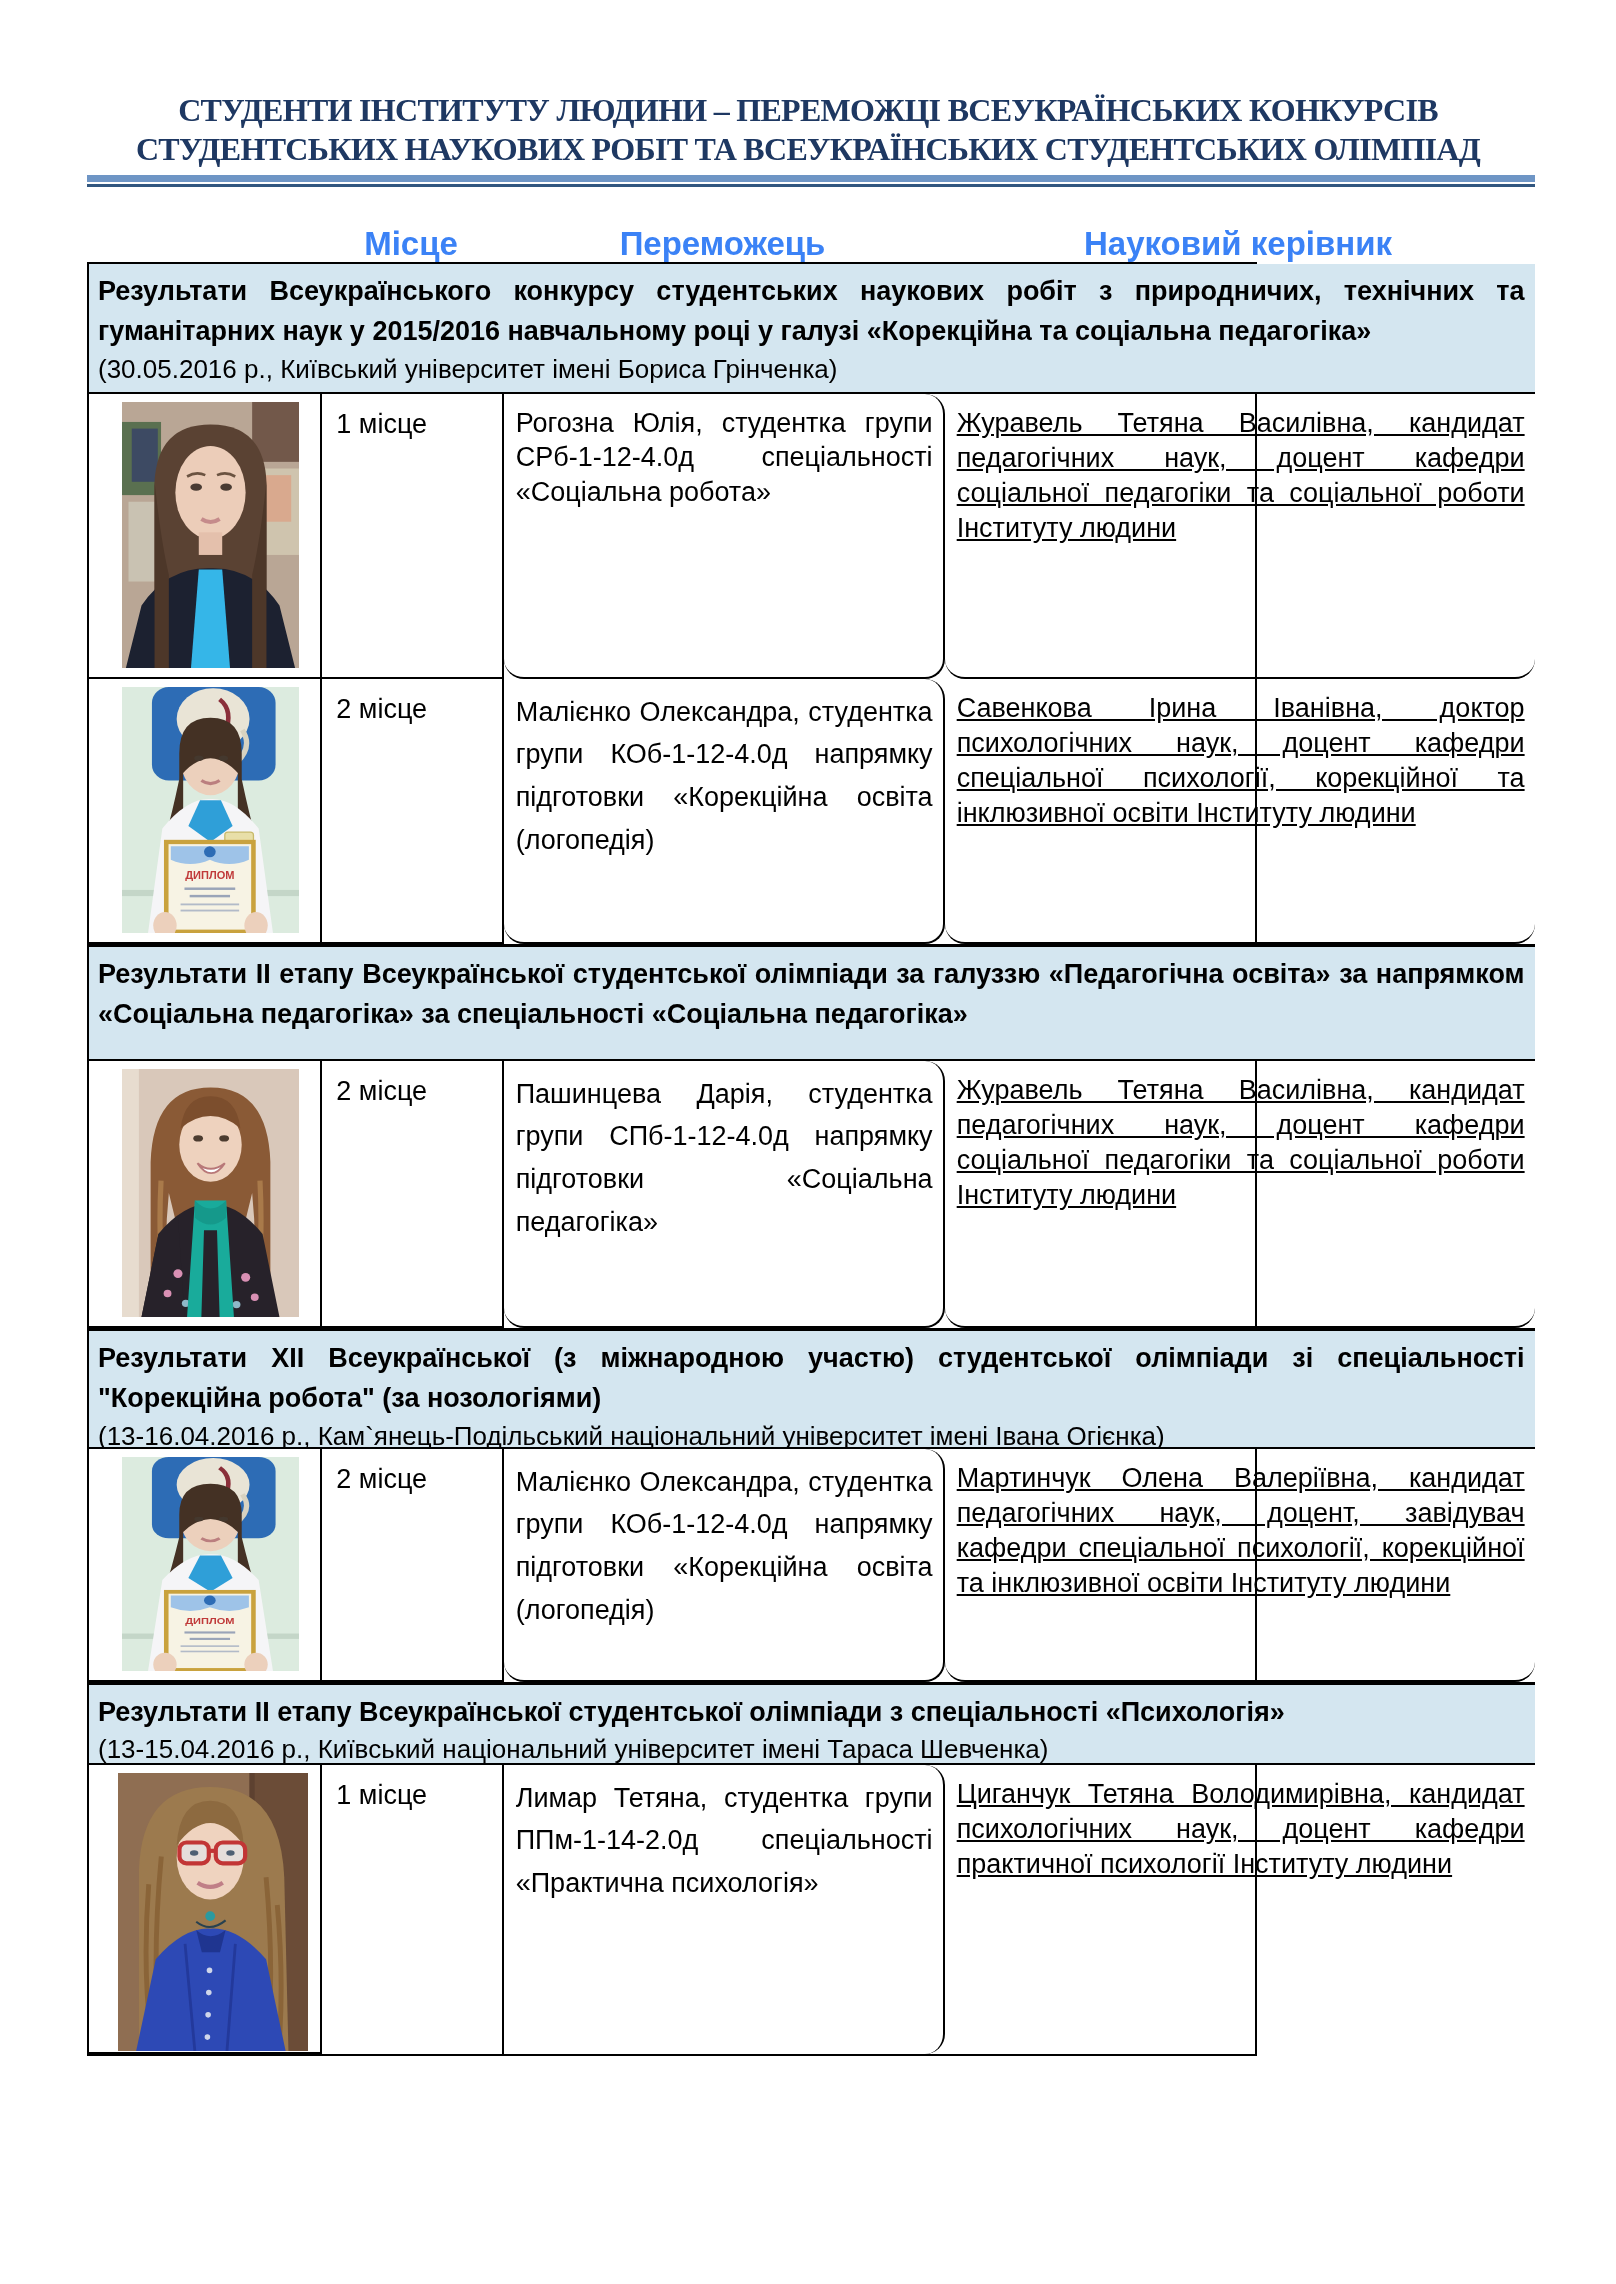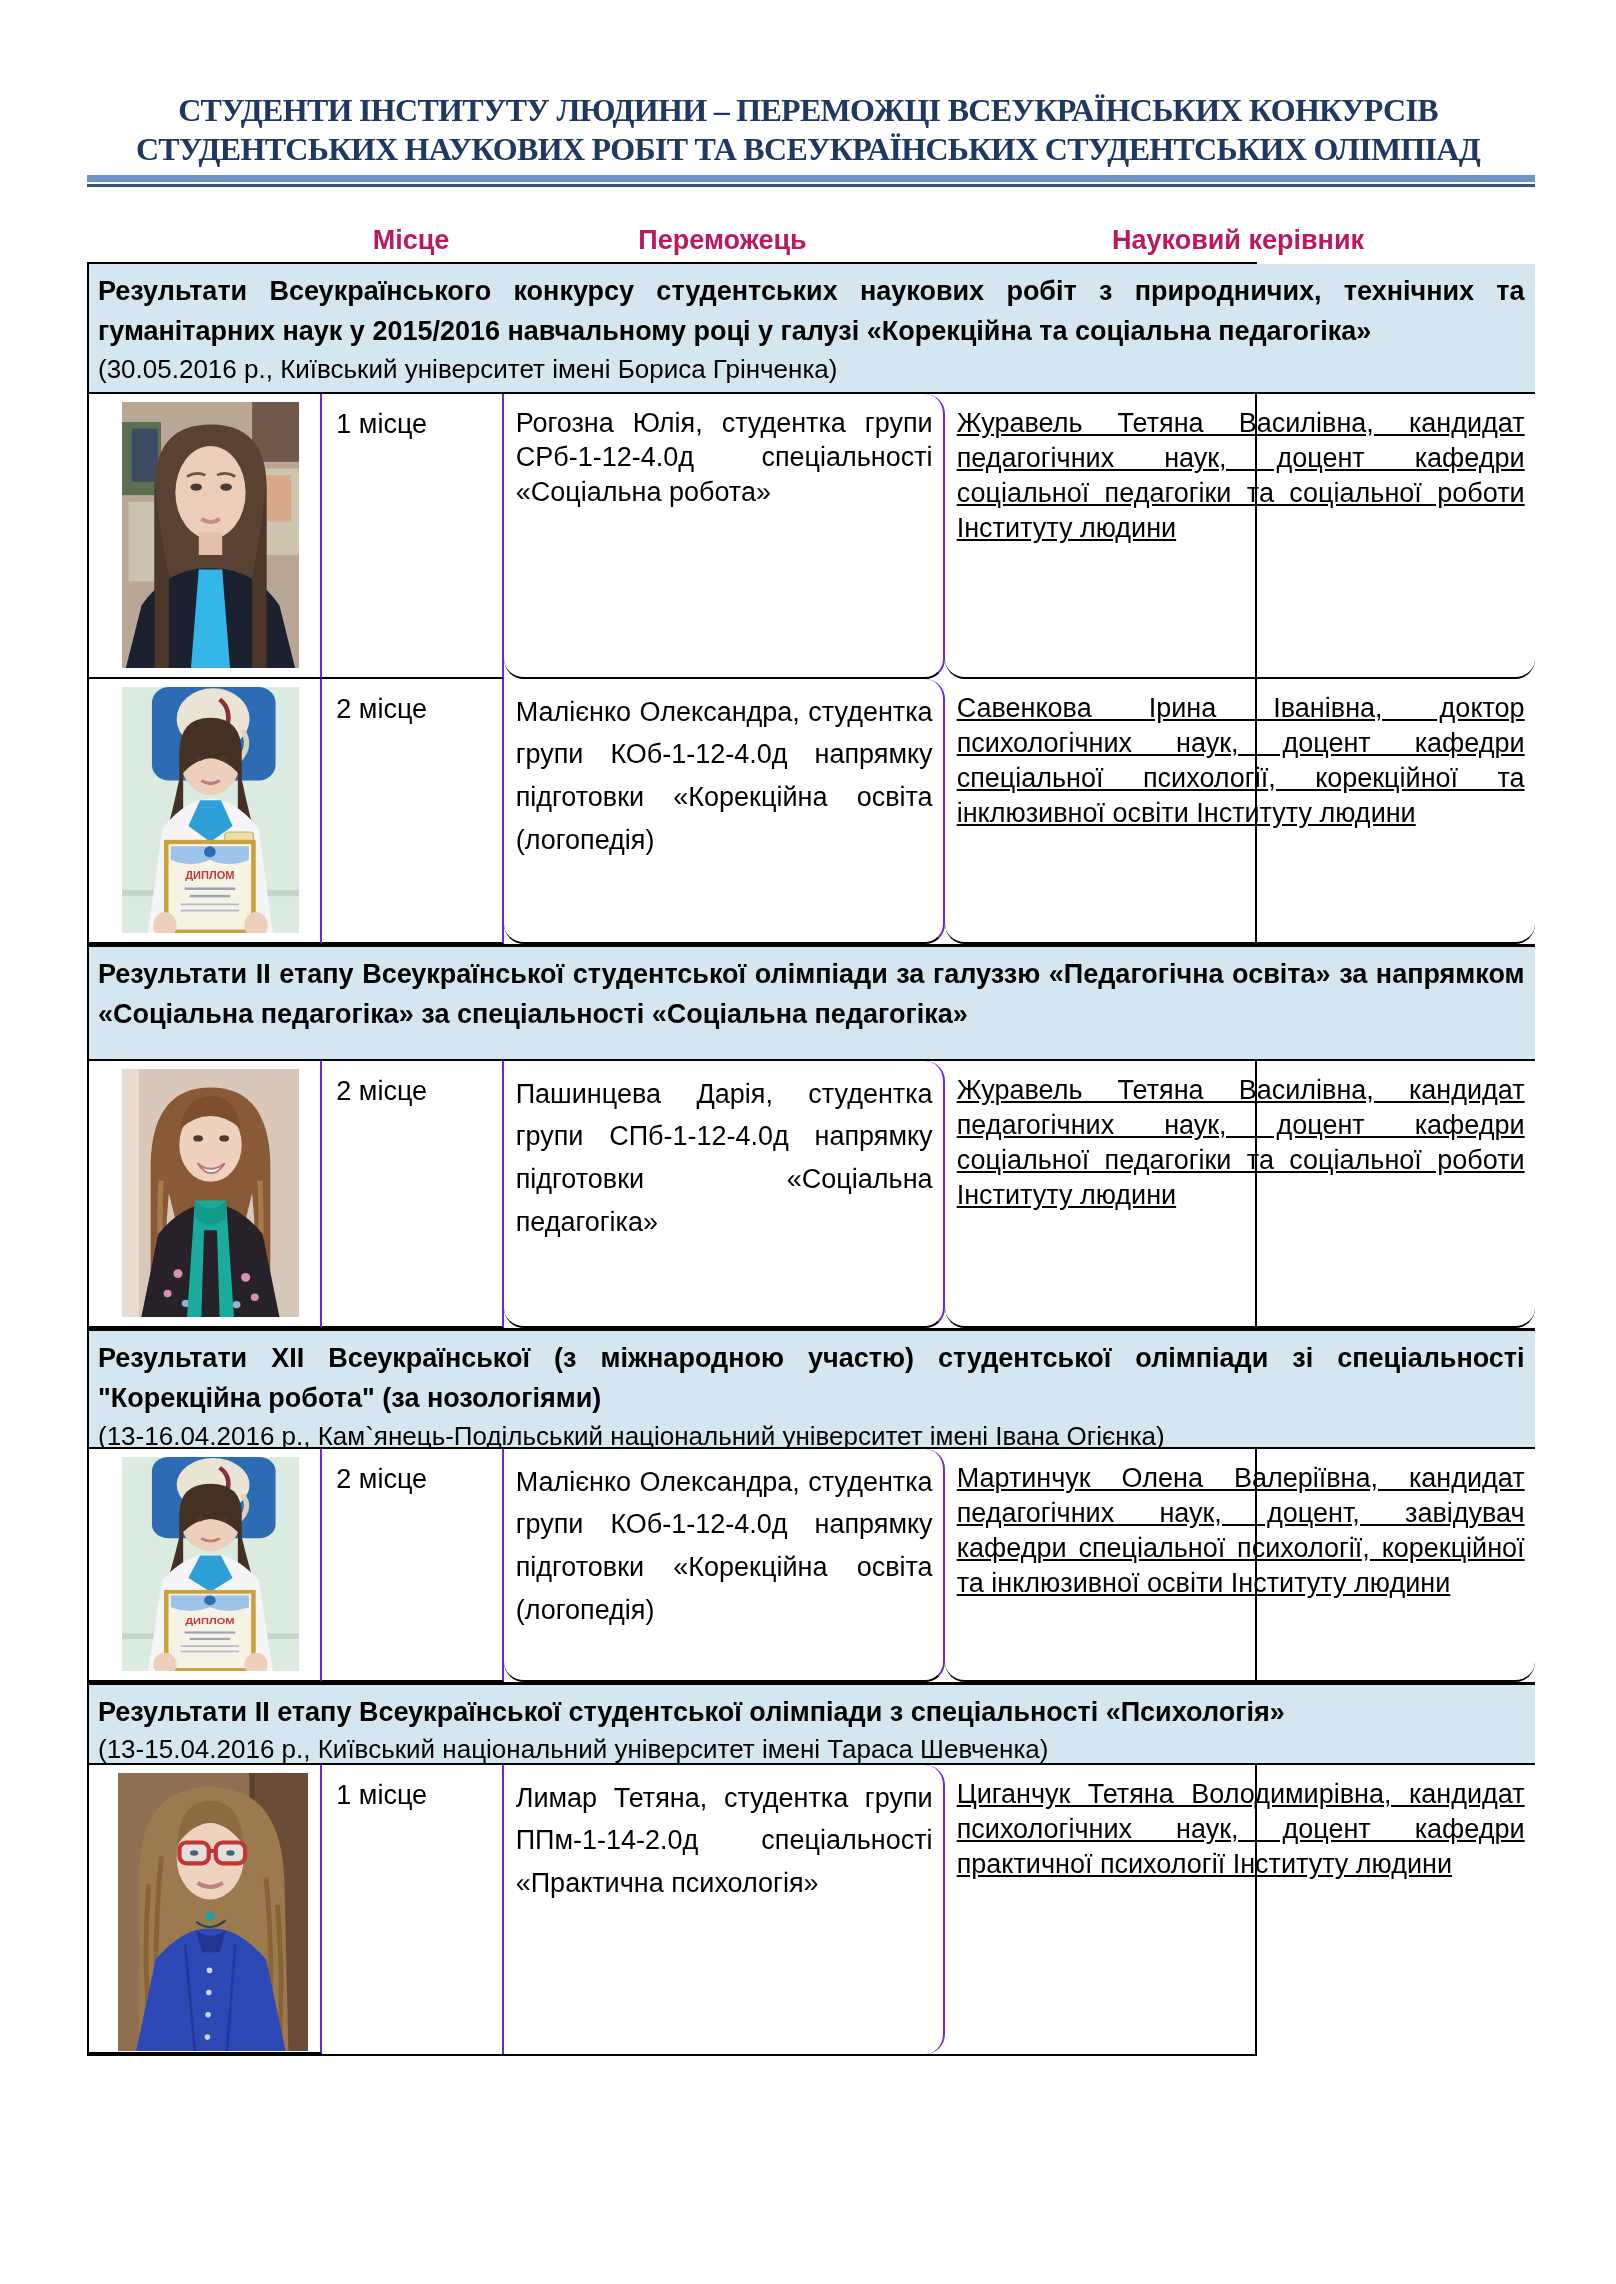--- a/index.html
+++ b/index.html
@@ -24,33 +24,33 @@
   .title-rule { position:absolute; top:175px; left:87px; width:1448px; }
   .title-rule .bar1 { height:6.5px; background:#6e95c5; }
   .title-rule .bar2 { height:3.3px; background:#31567f; margin-top:2.6px; }
 
   
   .col-labels {
     position:absolute; top:225px; left:87px; width:1446px;
     display:grid; grid-template-columns:233px 182px 441px 590px;
   }
   .col-labels .lbl {
-    text-align:center; font-weight:bold; font-size:27px; color:#be185d;
+    text-align:center; font-weight:bold; font-size:33px; color:#3b82f6;
   }
 
   
   .tbl {
     position:absolute; top:262px; left:87px; width:1170px;
     border:2px solid #000;
     display:grid;
     grid-template-columns:233px 182px 441px 590px;
     grid-template-rows:130px 285px 265px 117px 267px 121px 233px 83px 289px;
     background:#fff;
   }
-  .cell { border-right:2px solid #6d28d9; border-bottom:2px solid #000; overflow:hidden; }
+  .cell { border-right:2px solid #000000; border-bottom:2px solid #000; overflow:hidden; }
   .cell.last-col { border-right:none;text-decoration:underline; }
 
   .sec {
     grid-column:1 / span 4;
     background:#d4e6f0;
     border-top:3.9px solid #000;
     border-bottom:2px solid #000;
     padding:6.5px 10.4px 0 9px;
     overflow:hidden;
   }

